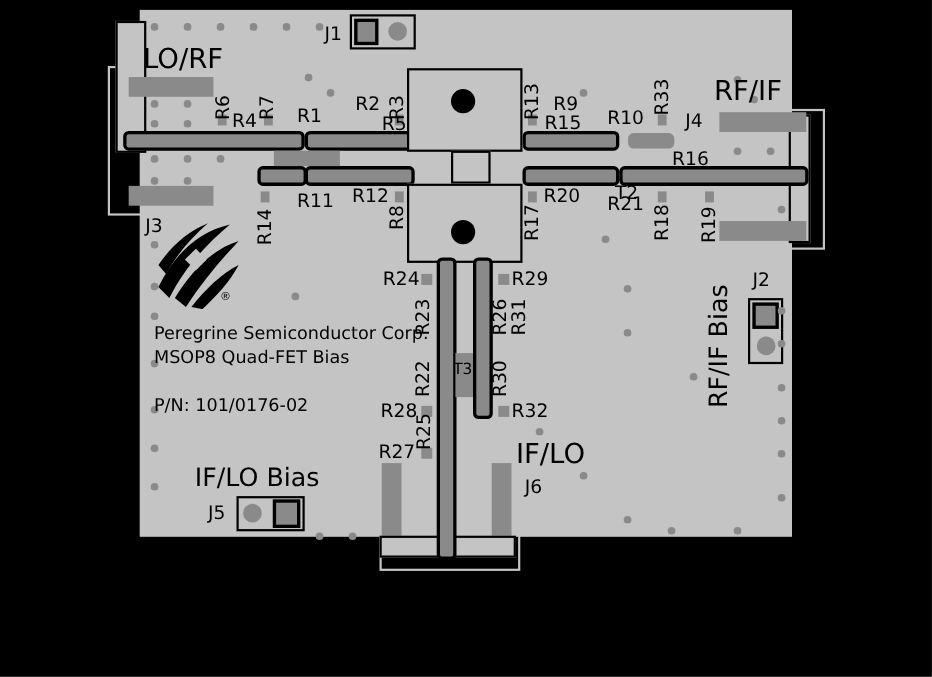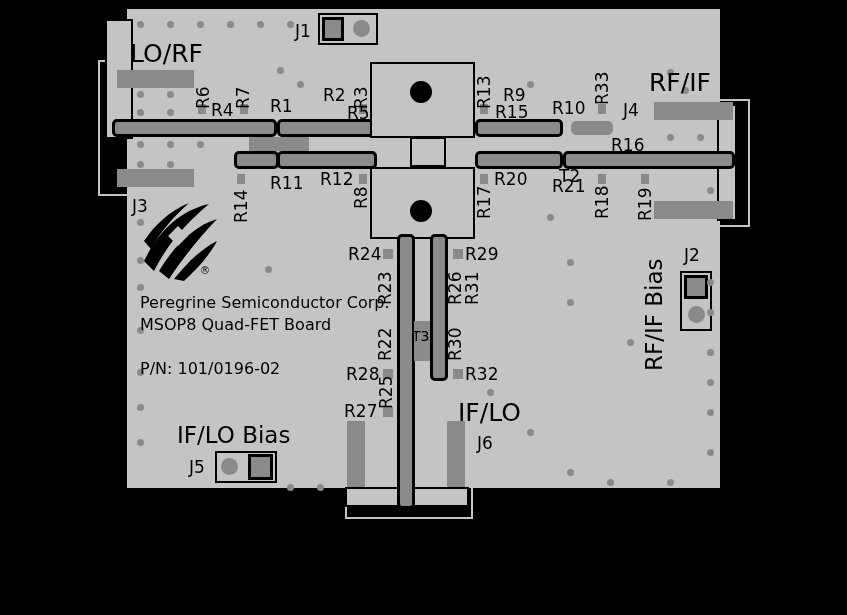--- a/index.html
+++ b/index.html
@@ -138,26 +138,26 @@
   <svg class="abs" style="left:12px;top:192px;" width="80" height="80" viewBox="0 0 80 80">
     <path d="M5,60 C20,30 40,10 70,3 C50,20 30,40 15,70 Z" fill="#000"></path>
     <path d="M20,70 C35,45 55,25 78,18 C62,35 45,55 30,78 Z" fill="#000"></path>
     <path d="M35,78 C48,62 62,48 78,40 C70,55 58,68 45,80 Z" fill="#000"></path>
     <path d="M5,40 C15,25 30,10 50,2 C35,15 22,30 12,48 Z" fill="#000"></path>
     <rect x="32" y="28" width="14" height="14" fill="#c4c4c4" transform="rotate(45 39 35)"></rect>
   </svg>
   <span class="lbl" style="left:73px;top:257px;font-size:10px;">®</span>
 
   <div class="note" style="left:13px;top:283px;">Peregrine Semiconductor Corp.</div>
-  <div class="note" style="left:13px;top:305px;">MSOP8 Quad-FET Board</div>
-  <div class="note" style="left:13px;top:349px;">P/N: 101/0196-02</div>
+  <div class="note" style="left:13px;top:305px;">MSOP8 Quad-FET Bias</div>
+  <div class="note" style="left:13px;top:349px;">P/N: 101/0176-02</div>
 
   <span class="lbl big" style="left:3px;top:32px;">LO/RF</span>
   <span class="lbl big" style="left:522px;top:61px;">RF/IF</span>
-  <span class="lbl big" style="left:331px;top:391px;">IF/LO</span>
+  <span class="lbl big" style="left:342px;top:391px;">IF/LO</span>
 
   <span class="lbl mid" style="left:50px;top:415px;">IF/LO Bias</span>
   <span class="lbl mid rot" style="left:516px;top:362px;">RF/IF Bias</span>
 
   <span class="lbl" style="left:168px;top:14px;">J1</span>
   <span class="lbl" style="left:557px;top:238px;">J2</span>
   <span class="lbl" style="left:5px;top:189px;">J3</span>
   <span class="lbl" style="left:496px;top:93px;">J4</span>
   <span class="lbl" style="left:62px;top:450px;">J5</span>
   <span class="lbl" style="left:350px;top:426px;">J6</span>

